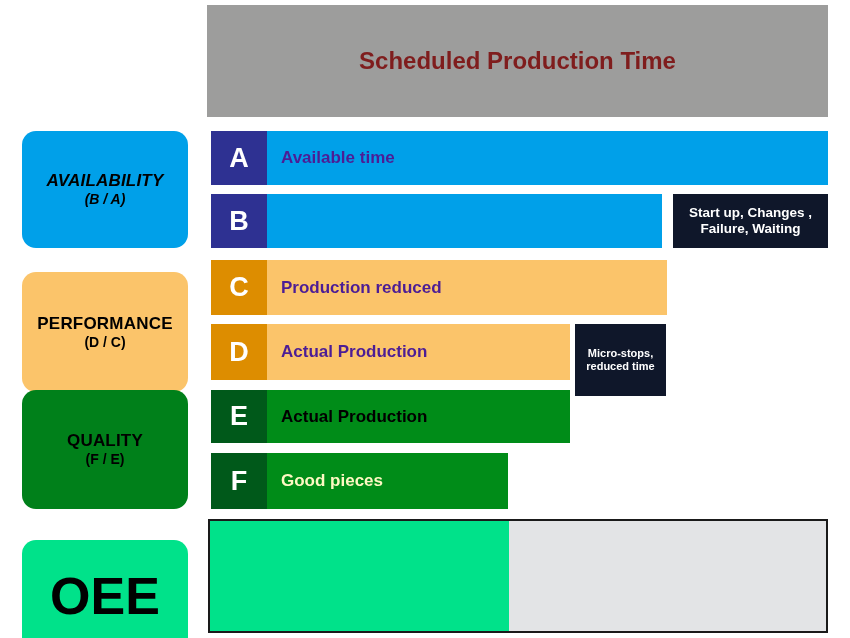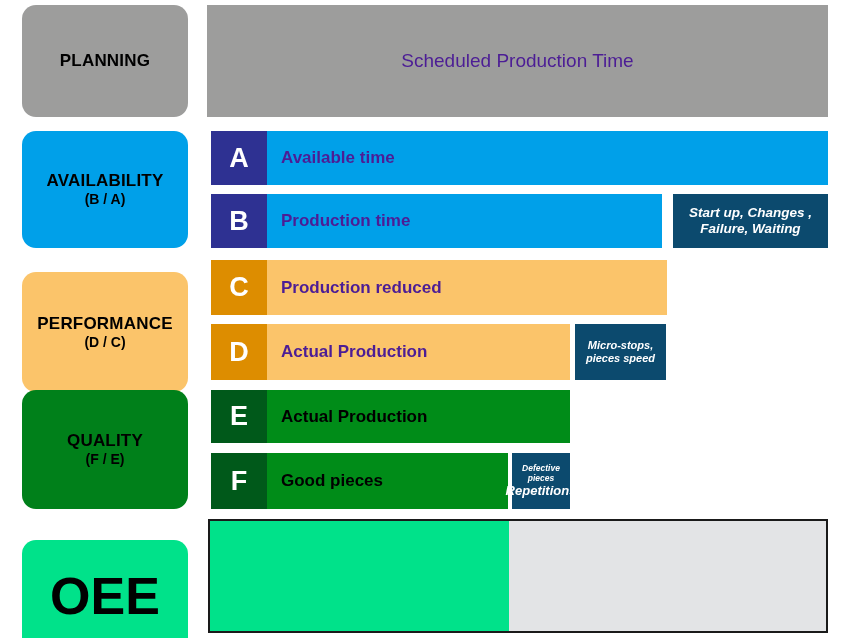--- a/index.html
+++ b/index.html
@@ -37,21 +37,21 @@
     font-weight: bold;
     letter-spacing: 0.2px;
     line-height: 1.25;
   }
   .cat-sub {
     font-size: 14px;
     font-weight: bold;
     line-height: 1.25;
   }
   .cat-panel.planning { top: 5px;   height: 112px; background: #9d9d9c; }
-  .cat-panel.availability { top: 131px; height: 117px; background: #00a0e9; }
+  .cat-panel.availability { top: 131px; height: 117px; background: #00a0e9; font-style: italic; }
   .cat-panel.performance  { top: 272px; height: 120px; background: #fbc46a; }
   .cat-panel.quality      { top: 390px; height: 119px; background: #00801a; color: #000; }
   .cat-panel.quality .cat-title,
   .cat-panel.quality .cat-sub { color: #000000; }
   .cat-panel.oee {
     top: 540px;
     height: 113px;
     background: #00e28a;
     text-align: center;
   }
@@ -75,23 +75,23 @@
     left: 207px;
     top: 5px;
     width: 621px;
     height: 112px;
     background: #9d9d9c;
     display: flex;
     align-items: center;
     justify-content: center;
   }
   .header-bar-label {
-    font-size: 19px;
-    font-weight: normal;
-    color: #4c1d95;
+    font-size: 24px;
+    font-weight: bold;
+    color: #7f1d1d;
   }
 
   
   .letter-chip {
     width: 56px;
     flex: 0 0 56px;
     display: flex;
     align-items: center;
     justify-content: center;
     font-size: 27px;
@@ -105,30 +105,29 @@
     padding-left: 14px;
     font-size: 17px;
     font-weight: bold;
     color: #4c1d95;
     white-space: nowrap;
   }
 
   
   .loss-box {
     position: absolute;
-    background: #0c4a6e;
+    background: #0f172a;
     color: #ffffff;
     display: flex;
     flex-direction: column;
     align-items: center;
     justify-content: center;
     text-align: center;
     box-sizing: border-box;
     line-height: 1.2;
-    font-style: italic;
   }
   .loss-l1, .loss-l2 { display: block; font-weight: bold; }
 
   
   #row-a { left: 211px; top: 131px; width: 617px; height: 54px; background: #00a0e9; }
   #row-a .letter-chip { background: #2e3192; }
   
   #row-b { left: 211px; top: 194px; width: 451px; height: 54px; background: #00a0e9; }
   #row-b .letter-chip { background: #2e3192; }
   #loss-b {
@@ -136,32 +135,32 @@
     font-size: 13.5px;
   }
 
   
   #row-c { left: 211px; top: 260px; width: 456px; height: 55px; background: #fbc46a; }
   #row-c .letter-chip { background: #dd8d00; }
   
   #row-d { left: 211px; top: 324px; width: 359px; height: 56px; background: #fbc46a; }
   #row-d .letter-chip { background: #dd8d00; }
   #loss-d {
-    left: 575px; top: 324px; width: 91px; height: 56px;
+    left: 575px; top: 324px; width: 91px; height: 72px;
     font-size: 11px;
   }
 
   
   #row-e { left: 211px; top: 390px; width: 359px; height: 53px; background: #008c18; }
   #row-e .letter-chip { background: #00591a; }
   #row-e .seg-label { color: #000000; }
   
   #row-f { left: 211px; top: 453px; width: 297px; height: 56px; background: #008c18; }
   #row-f .letter-chip { background: #00591a; }
-  #row-f .seg-label { color: #000000; }
+  #row-f .seg-label { color: #fef9c3; }
   #loss-f {
     left: 512px; top: 453px; width: 58px; height: 56px;
   }
   #loss-f .loss-l1 { font-size: 8.5px; }
   #loss-f .loss-l2 { font-size: 13px; }
 
   
   #oee-bar {
     position: absolute;
     left: 208px;
@@ -180,23 +179,20 @@
     bottom: 0;
     width: 48.6%;
     background: #00e28a;
   }
 </style>
 </head>
 <body>
 
 <div id="oee-diagram">
 
-  <div class="cat-panel planning">
-    <div class="cat-title">PLANNING</div>
-  </div>
 
   <div class="cat-panel availability">
     <div class="cat-title">AVAILABILITY</div>
     <div class="cat-sub">(B / A)</div>
   </div>
 
   <div class="cat-panel performance">
     <div class="cat-title">PERFORMANCE</div>
     <div class="cat-sub">(D / C)</div>
   </div>
@@ -214,52 +210,47 @@
     <span class="header-bar-label">Scheduled Production Time</span>
   </div>
 
   <div class="bar-row" id="row-a">
     <div class="letter-chip">A</div>
     <div class="seg-label">Available time</div>
   </div>
 
   <div class="bar-row" id="row-b">
     <div class="letter-chip">B</div>
-    <div class="seg-label">Production time</div>
   </div>
   <div class="loss-box" id="loss-b">
     <span class="loss-l1">Start up, Changes ,</span>
     <span class="loss-l2">Failure, Waiting</span>
   </div>
 
   <div class="bar-row" id="row-c">
     <div class="letter-chip">C</div>
     <div class="seg-label">Production reduced</div>
   </div>
 
   <div class="bar-row" id="row-d">
     <div class="letter-chip">D</div>
     <div class="seg-label">Actual Production</div>
   </div>
   <div class="loss-box" id="loss-d">
     <span class="loss-l1">Micro-stops,</span>
-    <span class="loss-l2">pieces speed</span>
+    <span class="loss-l2">reduced time</span>
   </div>
 
   <div class="bar-row" id="row-e">
     <div class="letter-chip">E</div>
     <div class="seg-label">Actual Production</div>
   </div>
 
   <div class="bar-row" id="row-f">
     <div class="letter-chip">F</div>
     <div class="seg-label">Good pieces</div>
   </div>
-  <div class="loss-box" id="loss-f">
-    <span class="loss-l1">Defective pieces</span>
-    <span class="loss-l2">Repetitions</span>
-  </div>
 
   <div id="oee-bar">
     <div id="oee-fill" style="width: 48.6%;"></div>
   </div>
 
 </div>
 
 </body></html>

